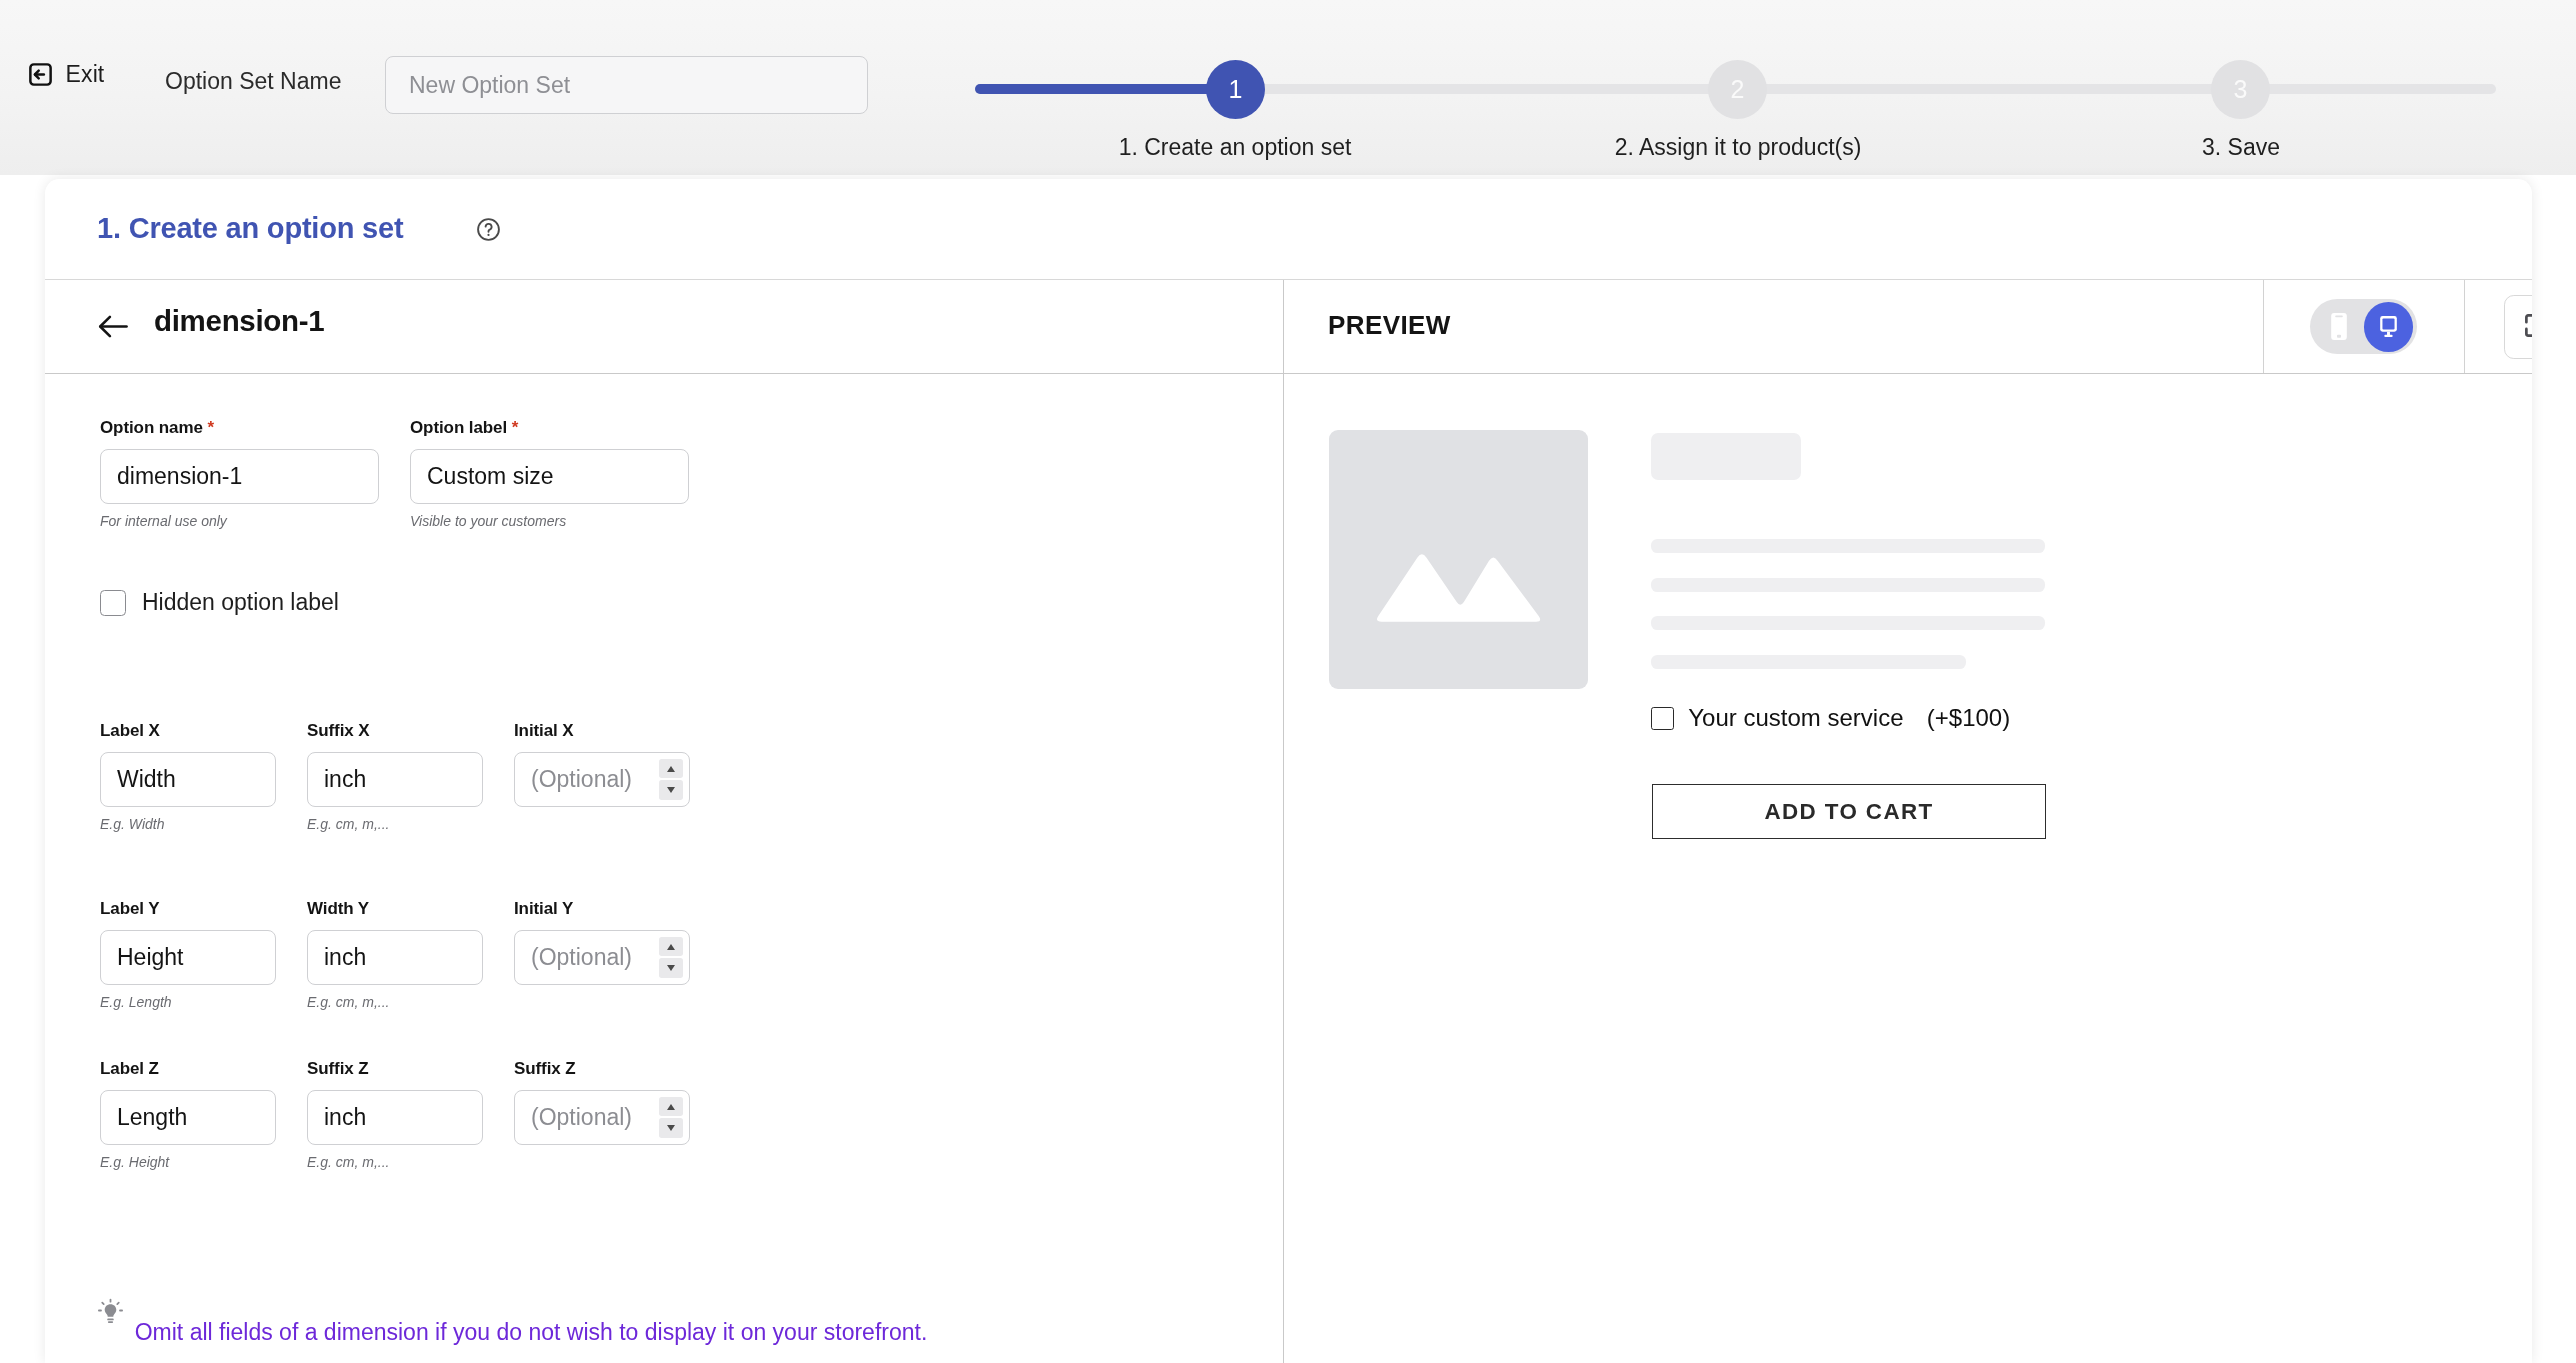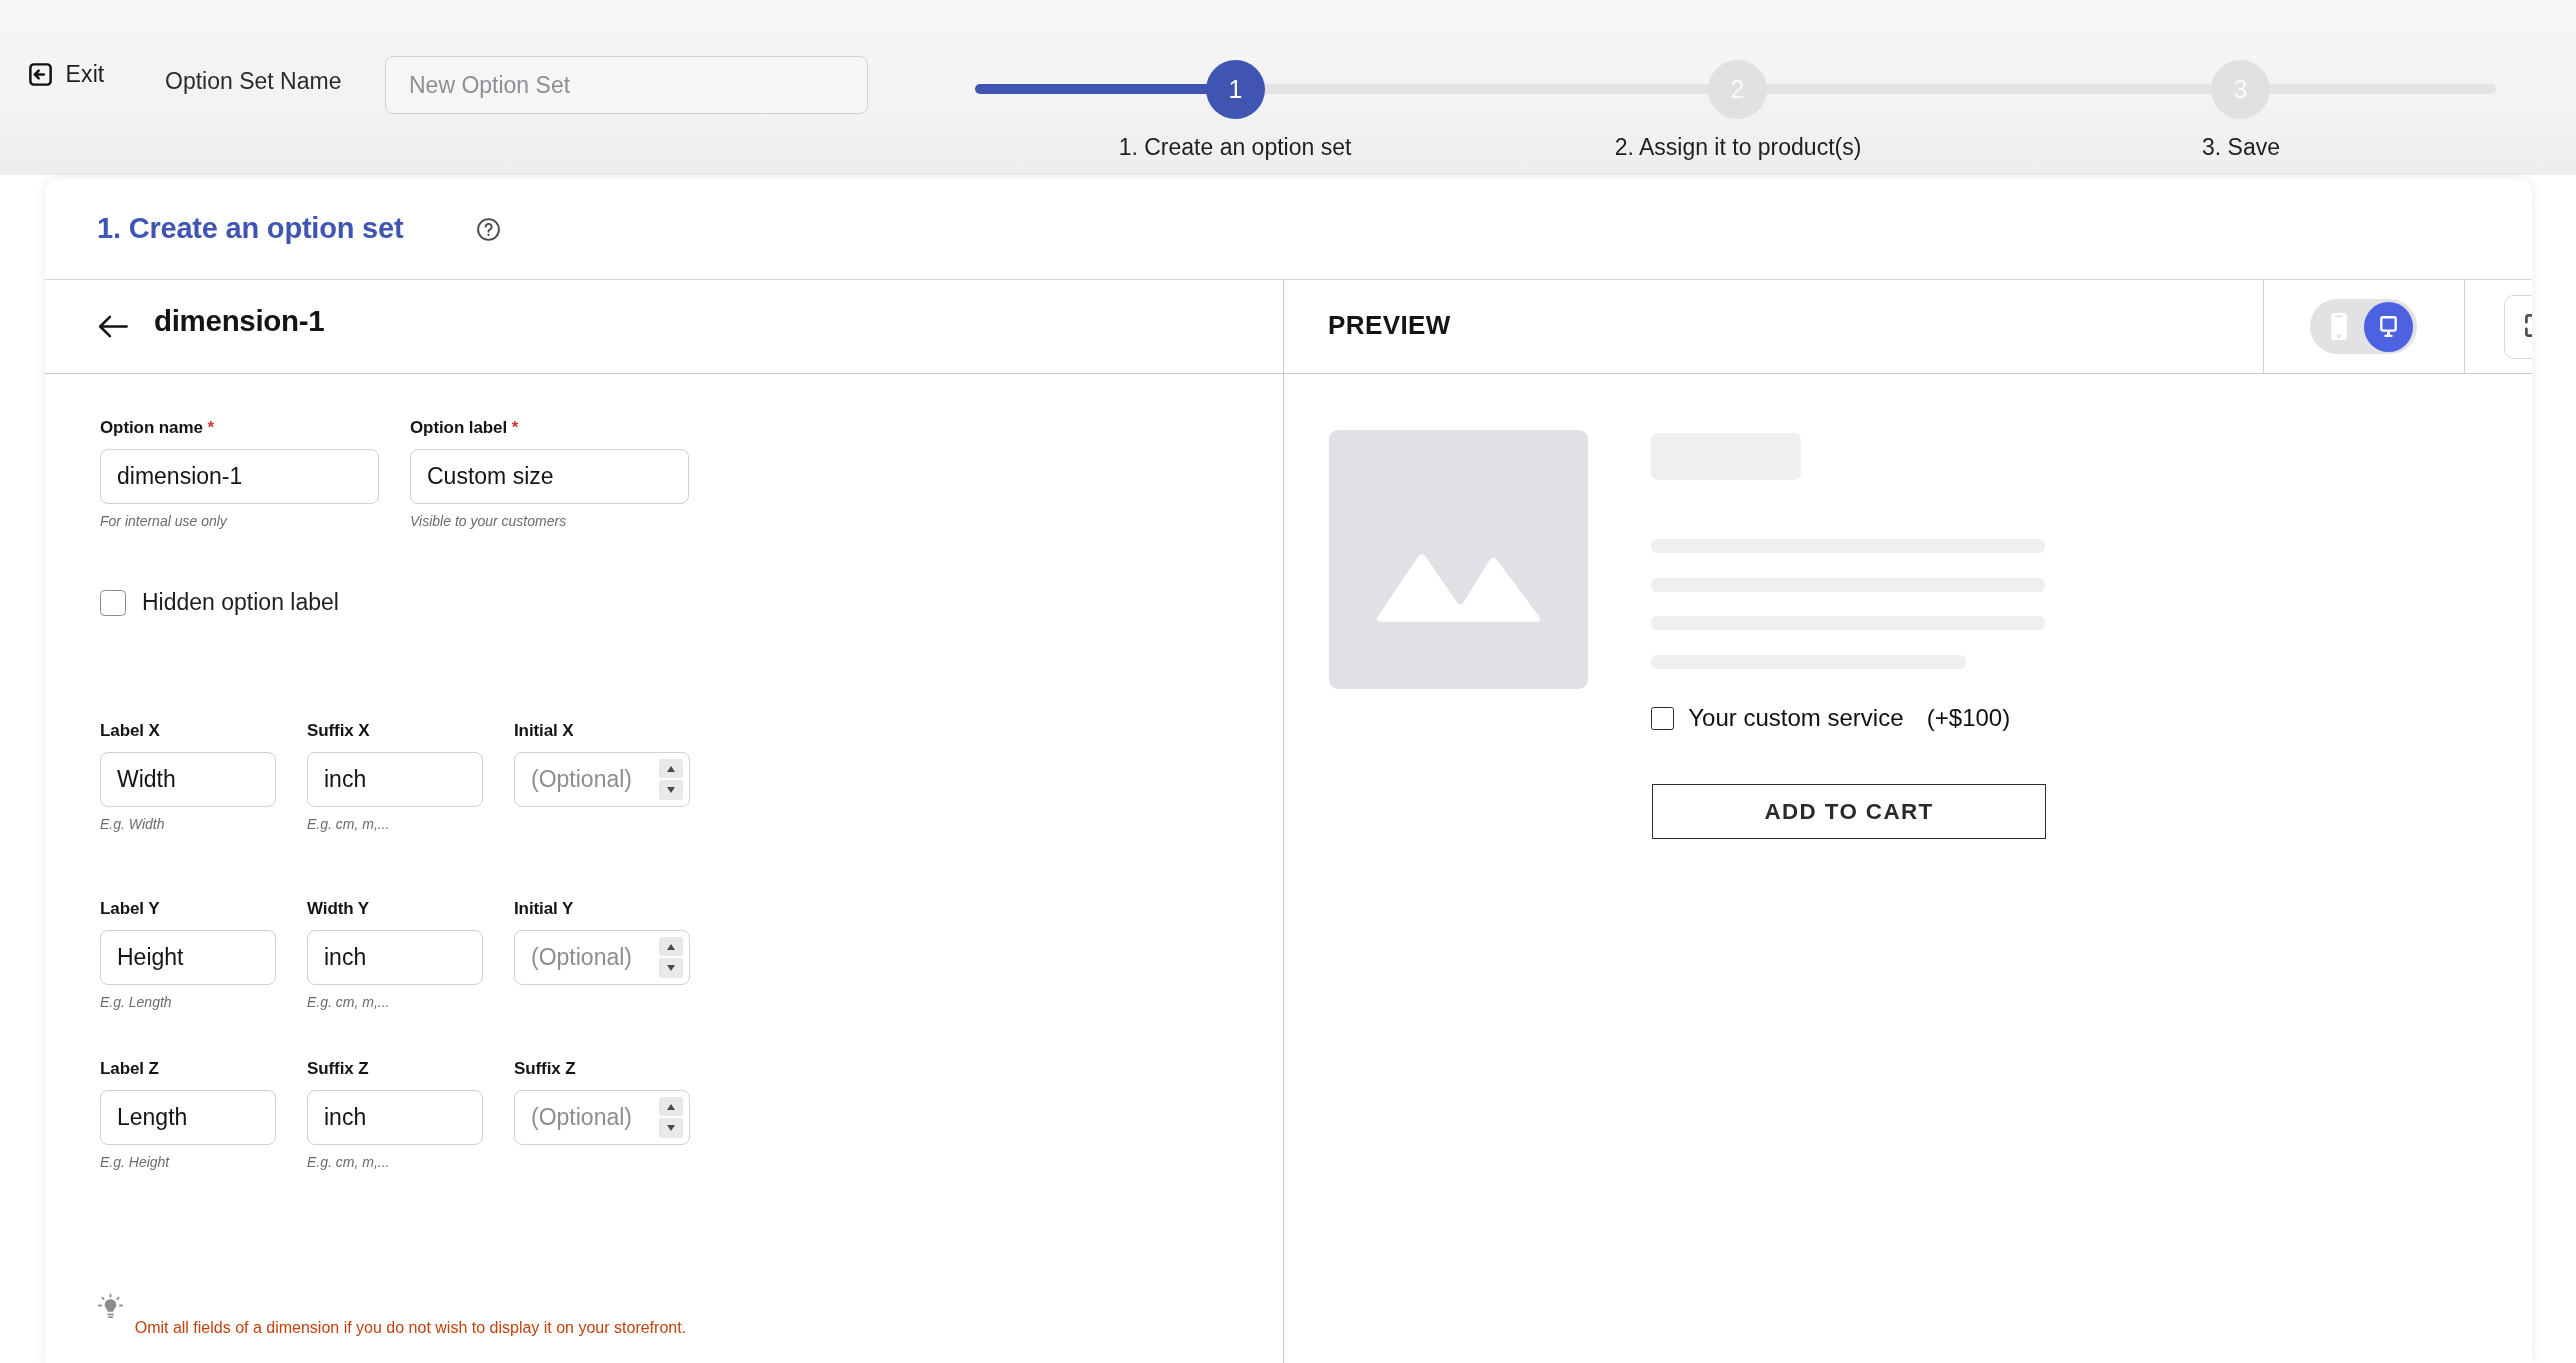--- a/index.html
+++ b/index.html
@@ -200,21 +200,21 @@
     display: flex; align-items: center; justify-content: center; cursor: pointer;
   }
   .spin-tri { width: 0; height: 0; border-left: 4.5px solid transparent; border-right: 4.5px solid transparent; }
   .spin-tri.up   { border-bottom: 6.3px solid #4a4a4a; }
   .spin-tri.down { border-top: 6.3px solid #4a4a4a; }
 
   .tip-row {
     position: absolute; left: 52px; top: 907px;
     display: flex; align-items: center; gap: 10.7px;
   }
-  .tip-text { font-size: 16px; color: #c2410c; margin-top: 38px; }
+  .tip-text { font-size: 23px; color: #6d28d9; margin-top: 38px; }
 
   
   .preview-body { position: absolute; left: 0; top: 94px; width: 1248px; height: 989px; }
   .pv-image {
     position: absolute; left: 45px; top: 56px;
     width: 259px; height: 259px;
     background: #e0e1e4; border-radius: 9px;
     display: flex; align-items: flex-end; justify-content: center;
   }
   .pv-img-glyph { margin-bottom: 64px; }

